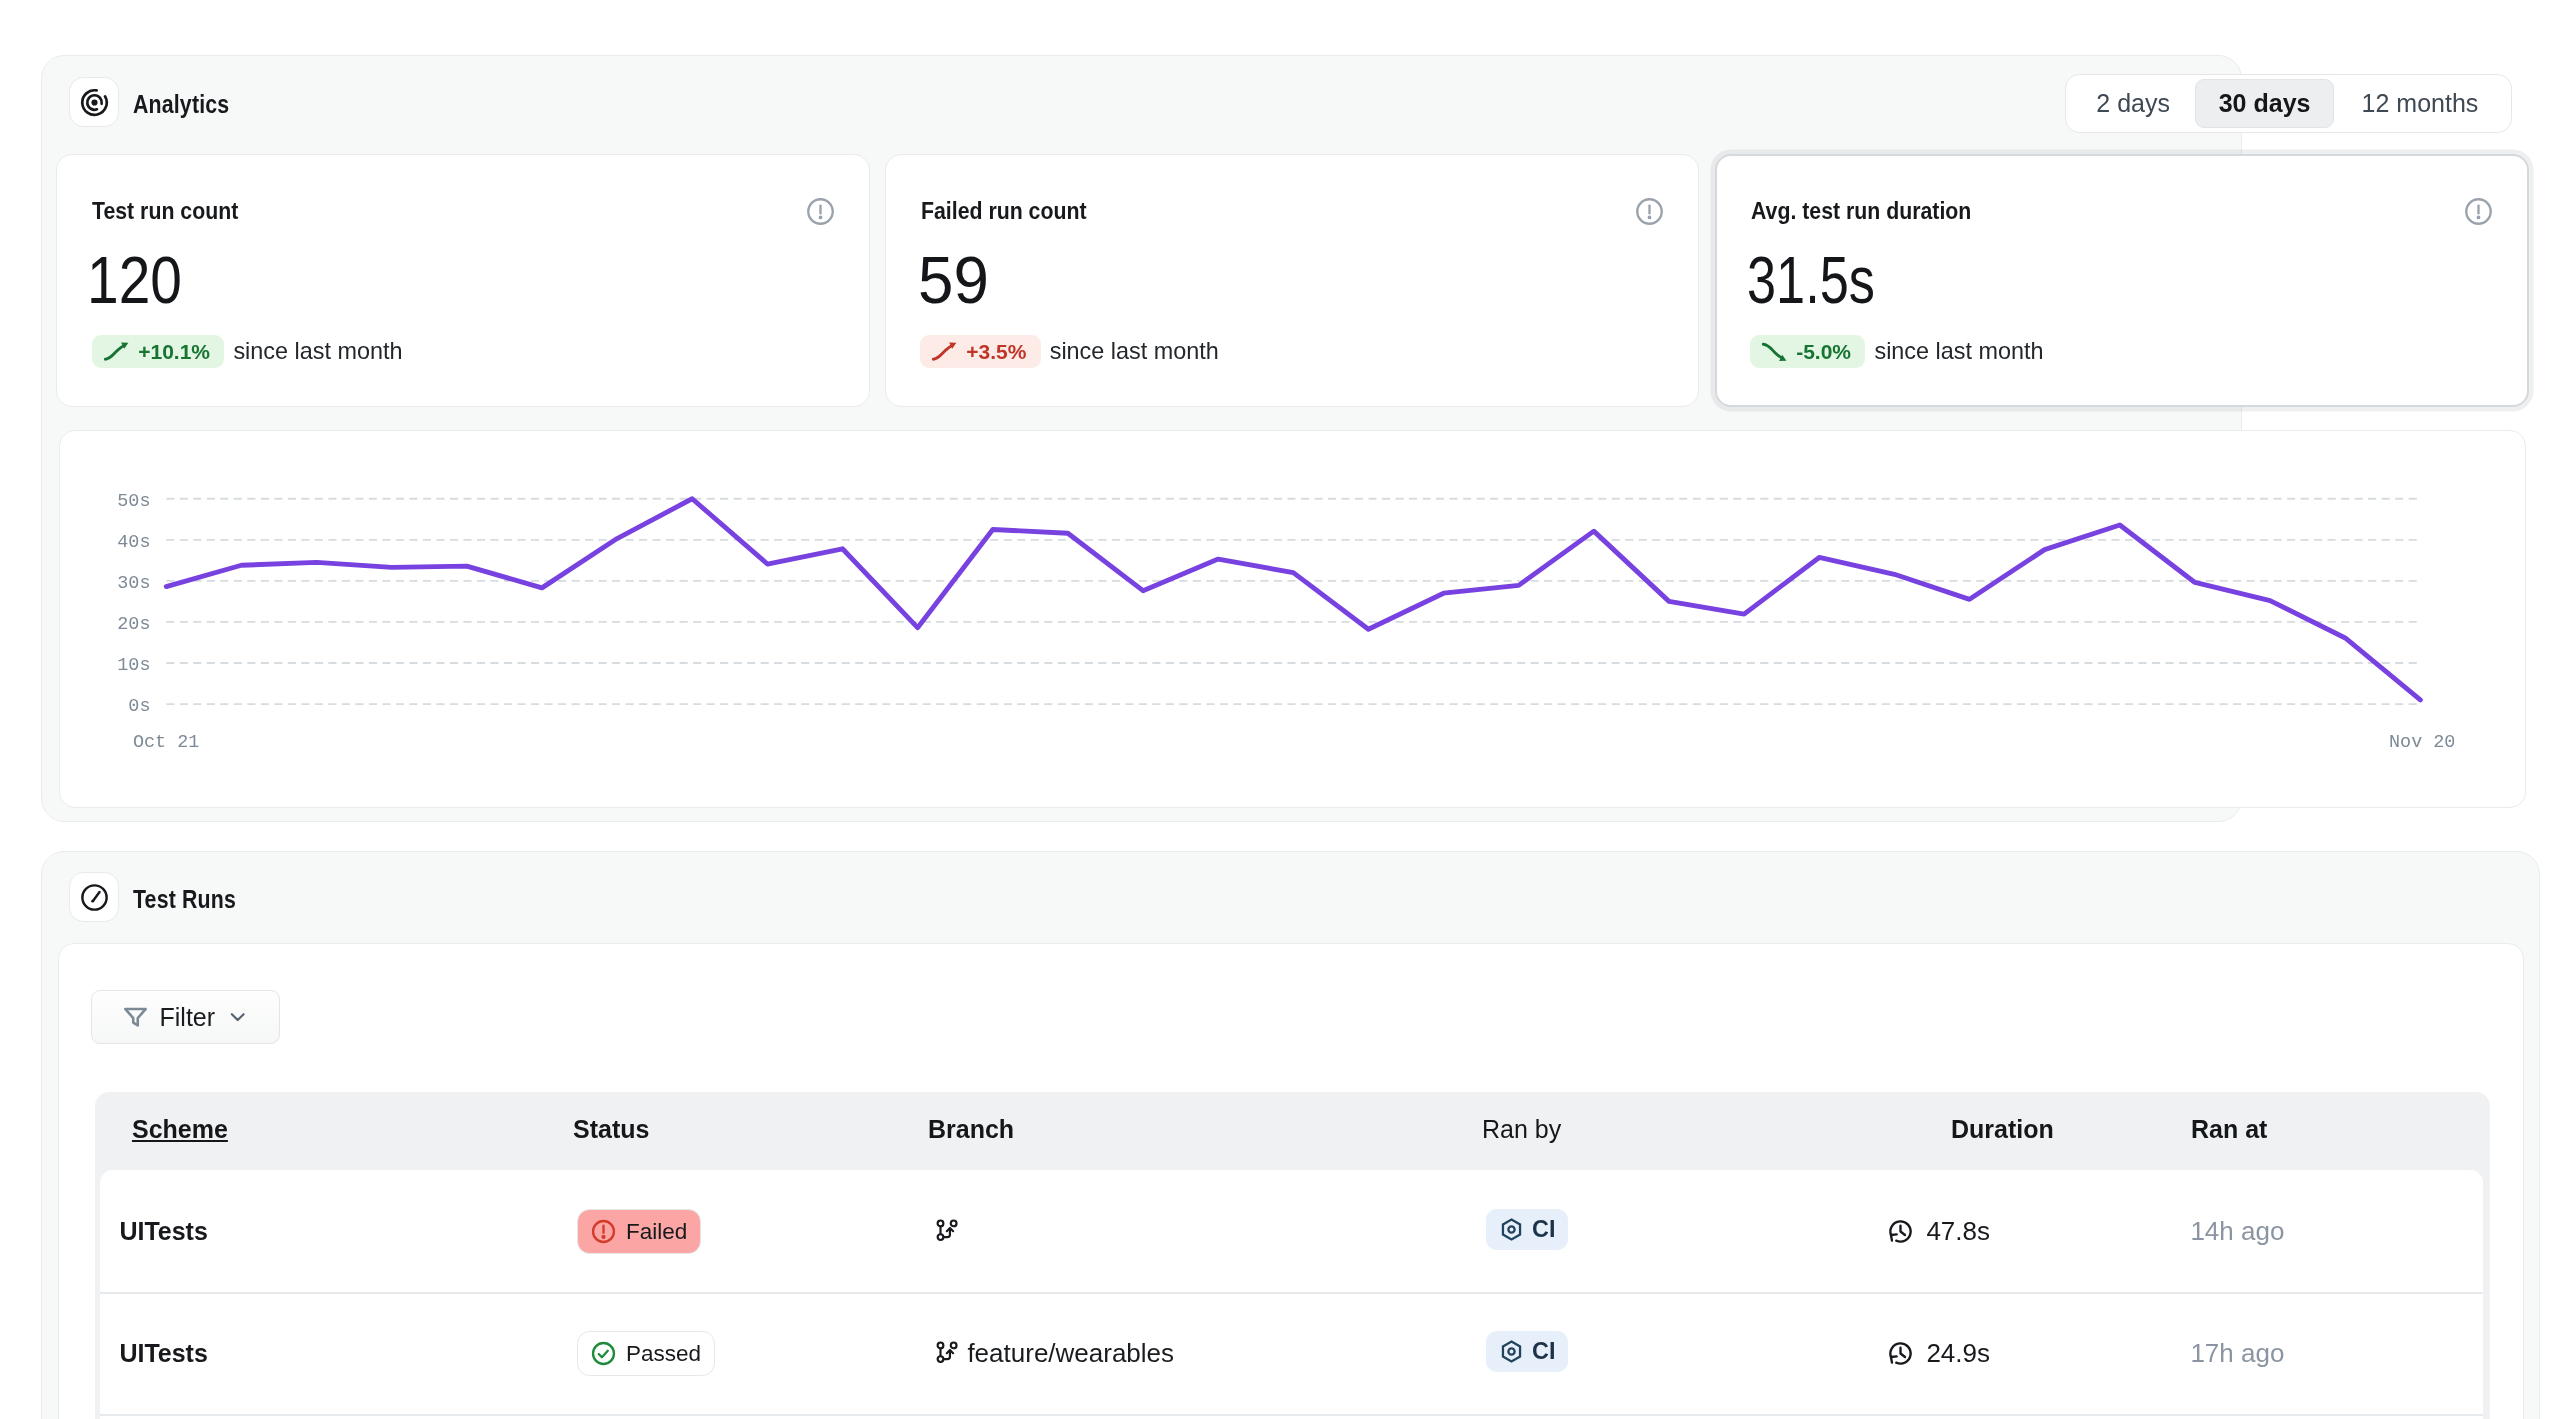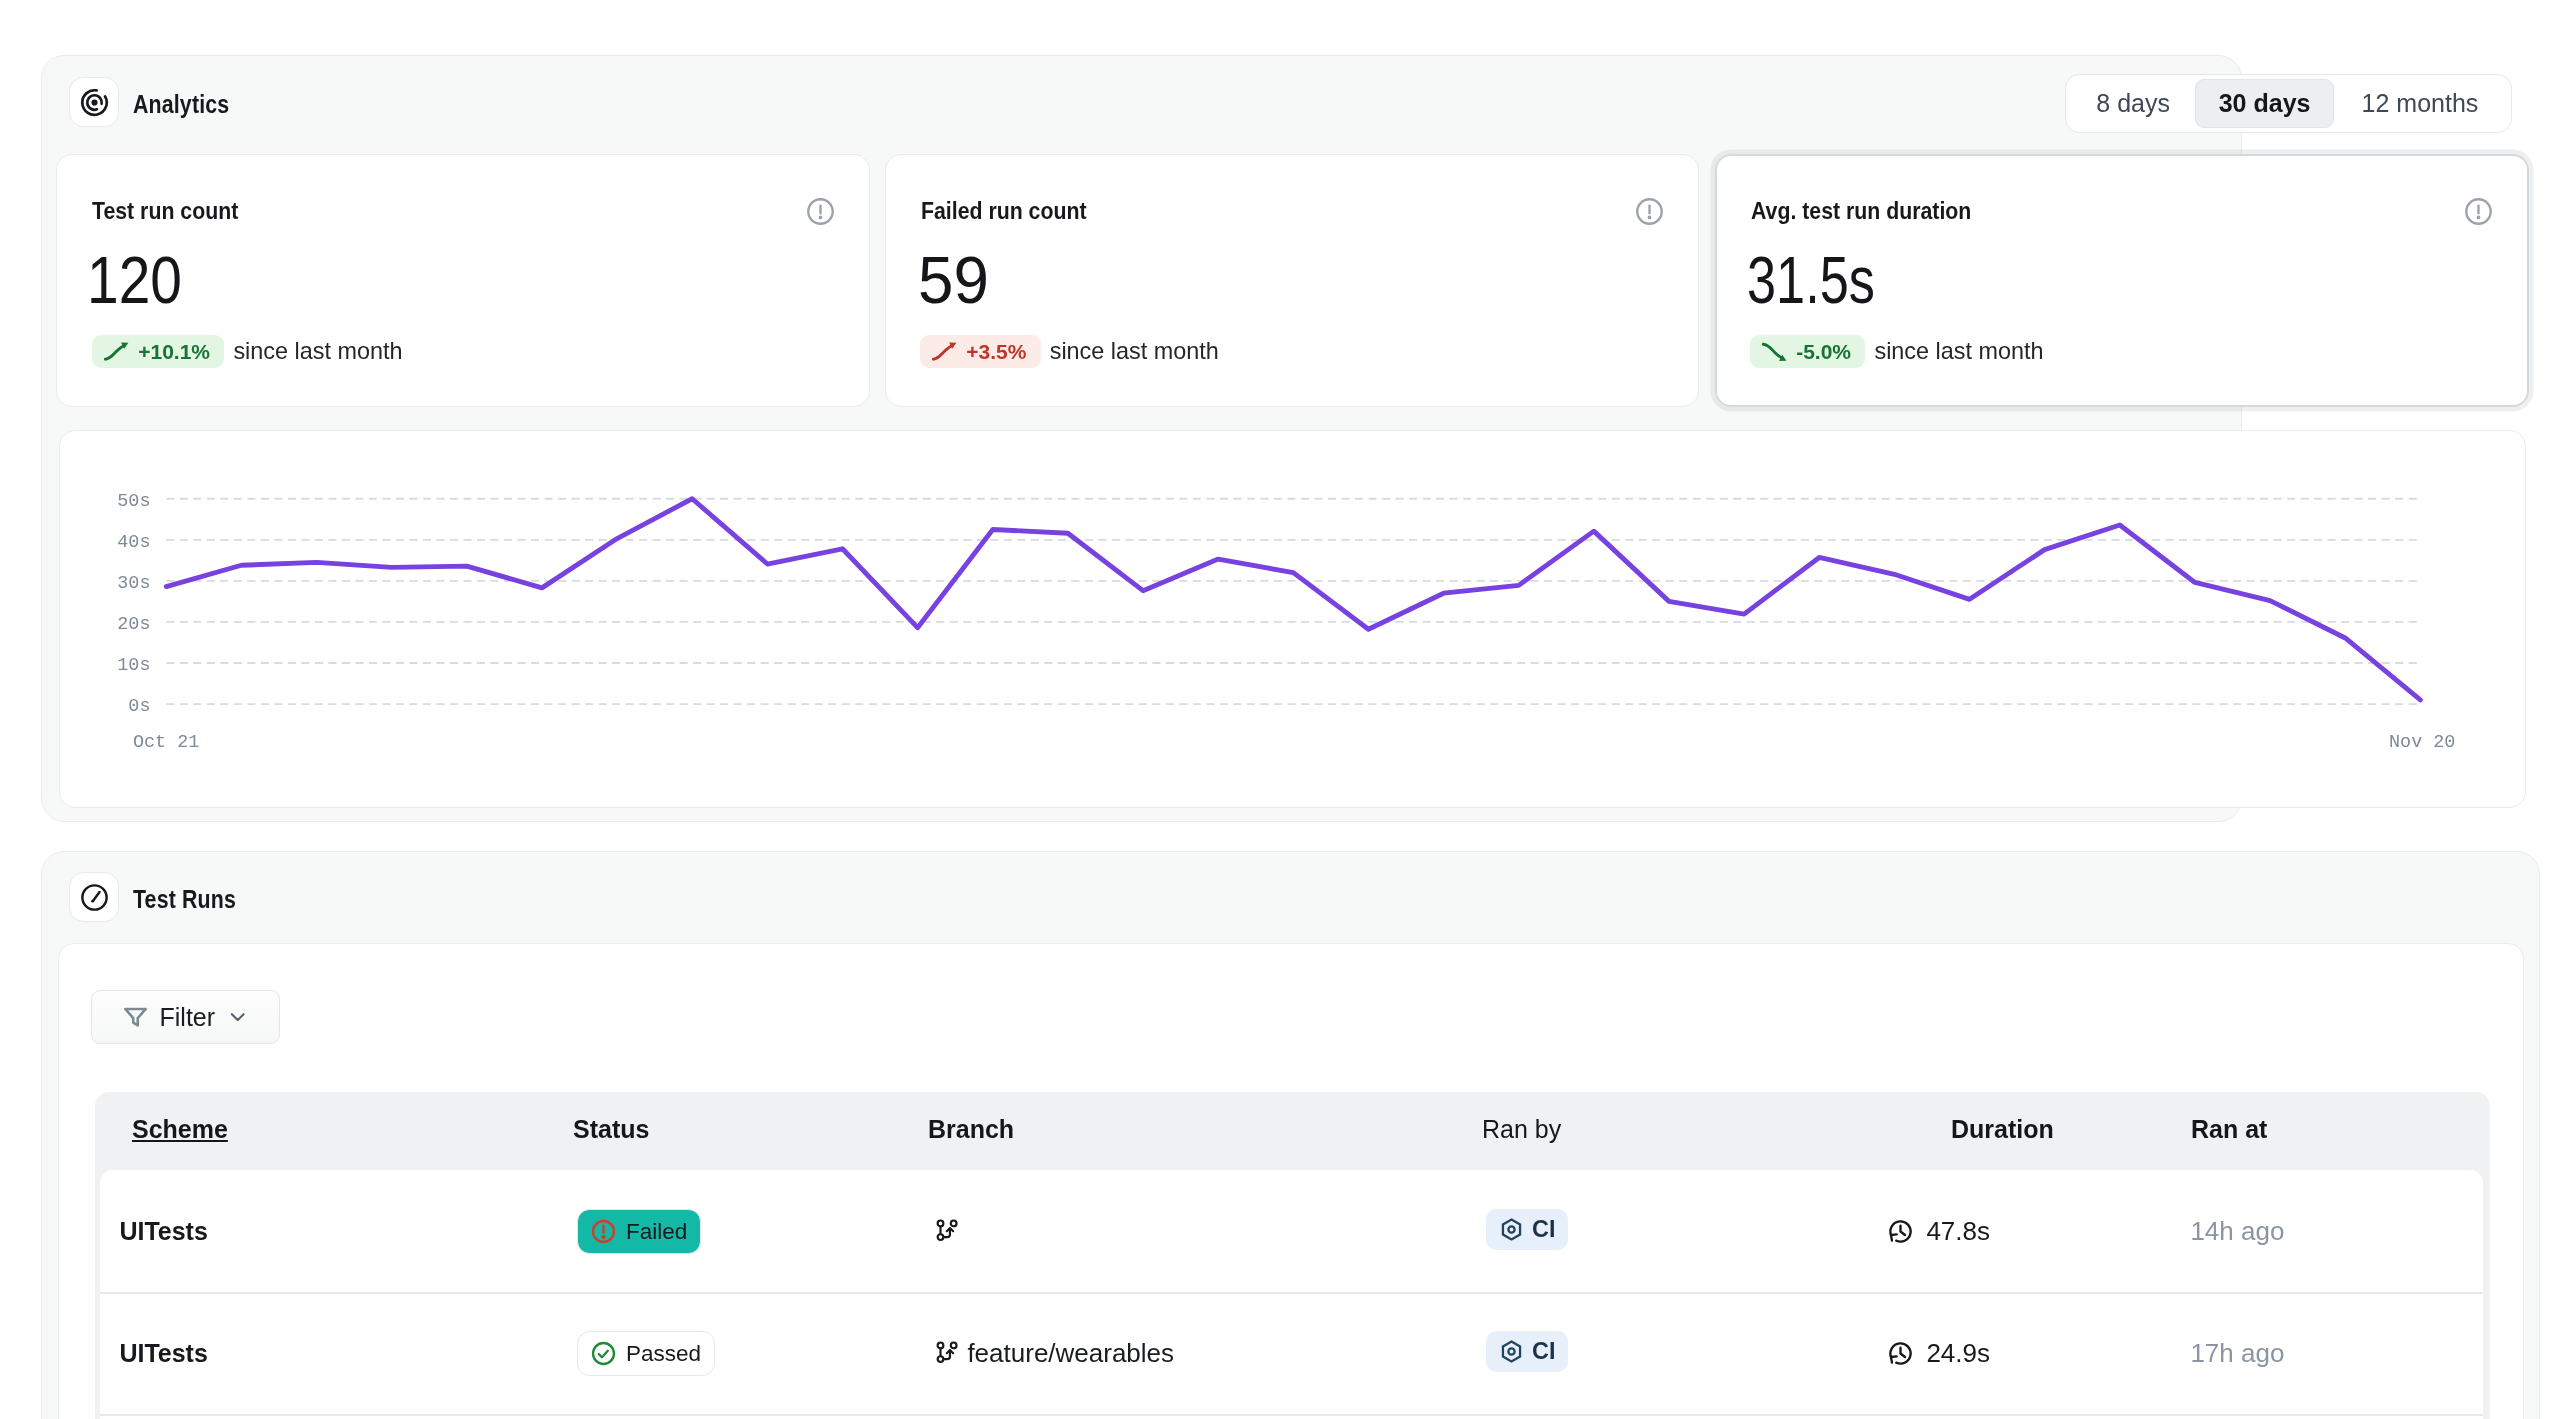--- a/index.html
+++ b/index.html
@@ -27,21 +27,21 @@
     <svg width="29" height="29" viewBox="0 0 32 32" fill="none" stroke="#17191c" stroke-width="3" stroke-linecap="round">
       <circle cx="16" cy="16" r="3.4" fill="#17191c" stroke="none"></circle>
       <path d="M 23.88 17.39 A 8 8 0 1 0 18.74 23.52"></path>
       <path d="M 18.34 2.71 A 13.5 13.5 0 1 0 27.69 9.25"></path>
     </svg>
   </div>
   <div class="abs secTitle" style="left:91px; top:33px;">Analytics</div>
 
 
   <div class="abs" style="left:2023px; top:18px; width:447px; height:59px; background:#ffffff; border:1.8px solid #e6e8e8; border-radius:14.4px; display:flex; align-items:center; padding:0 5.4px;">
-    <div style="width:124px; height:49px; display:flex; align-items:center; justify-content:center; font-size:25px; color:#3e4954;">8 days</div>
+    <div style="width:124px; height:49px; display:flex; align-items:center; justify-content:center; font-size:25px; color:#3e4954;">2 days</div>
     <div style="width:140px; height:49px; display:flex; align-items:center; justify-content:center; font-size:25px; color:#15171a; font-weight:700; background:#eceeef; border:0.9px solid #e1e3e4; border-radius:9px;">30 days</div>
     <div style="width:172px; height:49px; display:flex; align-items:center; justify-content:center; font-size:25px; color:#3e4954;">12 months</div>
   </div>
 
   <div class="abs card" style="left:13.5px; top:98px; width:814px; height:253px;"></div>
   <div class="abs card" style="left:843px; top:98px; width:814px; height:253px;"></div>
   <div class="abs card" style="left:1673px; top:98px; width:814px; height:253px; border:2.7px solid #d6d9db; box-shadow:0 0 0 4.5px rgba(150,156,162,0.16);"></div>
 
   <div class="abs cardTitle" style="left:50px; top:142px;">Test run count</div>
   <svg class="abs" width="29" height="29" viewBox="0 0 32 32" style="left:764px; top:141px;" fill="none" stroke="#9aa3ac" stroke-width="2.6">
@@ -143,21 +143,21 @@
       <div class="abs" style="left:478px; top:23.4px; font-size:25px; font-weight:700; color:#15181b;">Status</div>
       <div class="abs" style="left:833px; top:23.4px; font-size:25px; font-weight:700; color:#15181b;">Branch</div>
       <div class="abs" style="left:1387px; top:23.4px; font-size:25px; font-weight:400; color:#15181b;">Ran by</div>
       <div class="abs" style="left:1856px; top:23.4px; font-size:25px; font-weight:700; color:#15181b;">Duration</div>
       <div class="abs" style="left:2096px; top:23.4px; font-size:25px; font-weight:700; color:#15181b;">Ran at</div>
 
       <div class="abs" style="left:5.4px; top:78px; width:2383px; height:468px; background:#ffffff; border-radius:12.6px; overflow:hidden;">
 
         <div class="abs" style="left:0; top:0; width:2383px; height:122px;">
           <div class="abs" style="left:19px; top:0; height:122px; display:flex; align-items:center; font-size:25px; font-weight:700; color:#17191c;">UITests</div>
-          <div class="abs" style="left:477px; top:39px; height:45px; background:#14b8a6; border:1.8px solid #e5e7e9; border-radius:12.6px; display:flex; align-items:center; padding:0 12.6px; gap:10px;">
+          <div class="abs" style="left:477px; top:39px; height:45px; background:#fca5a5; border:1.8px solid #e5e7e9; border-radius:12.6px; display:flex; align-items:center; padding:0 12.6px; gap:10px;">
             <svg width="25" height="25" viewBox="0 0 32 32" fill="none" stroke="#d33b2b" stroke-width="3">
                 <circle cx="16" cy="16" r="13.4"></circle>
                 <line x1="16" y1="8.5" x2="16" y2="17.5" stroke-linecap="round"></line>
                 <circle cx="16" cy="23" r="1.2" fill="#d33b2b"></circle>
               </svg>
             <span style="font-size:22.5px; color:#17191c; font-weight:500;">Failed</span>
           </div>
           <svg class="abs" width="22.5" height="22.5" viewBox="0 0 25 25" style="left:836px; top:49px;" fill="none" stroke="#17191c" stroke-width="2.4" stroke-linecap="round" stroke-linejoin="round">
               <circle cx="5" cy="4.9" r="3.2"></circle>
               <circle cx="5" cy="20.1" r="3.2"></circle>

